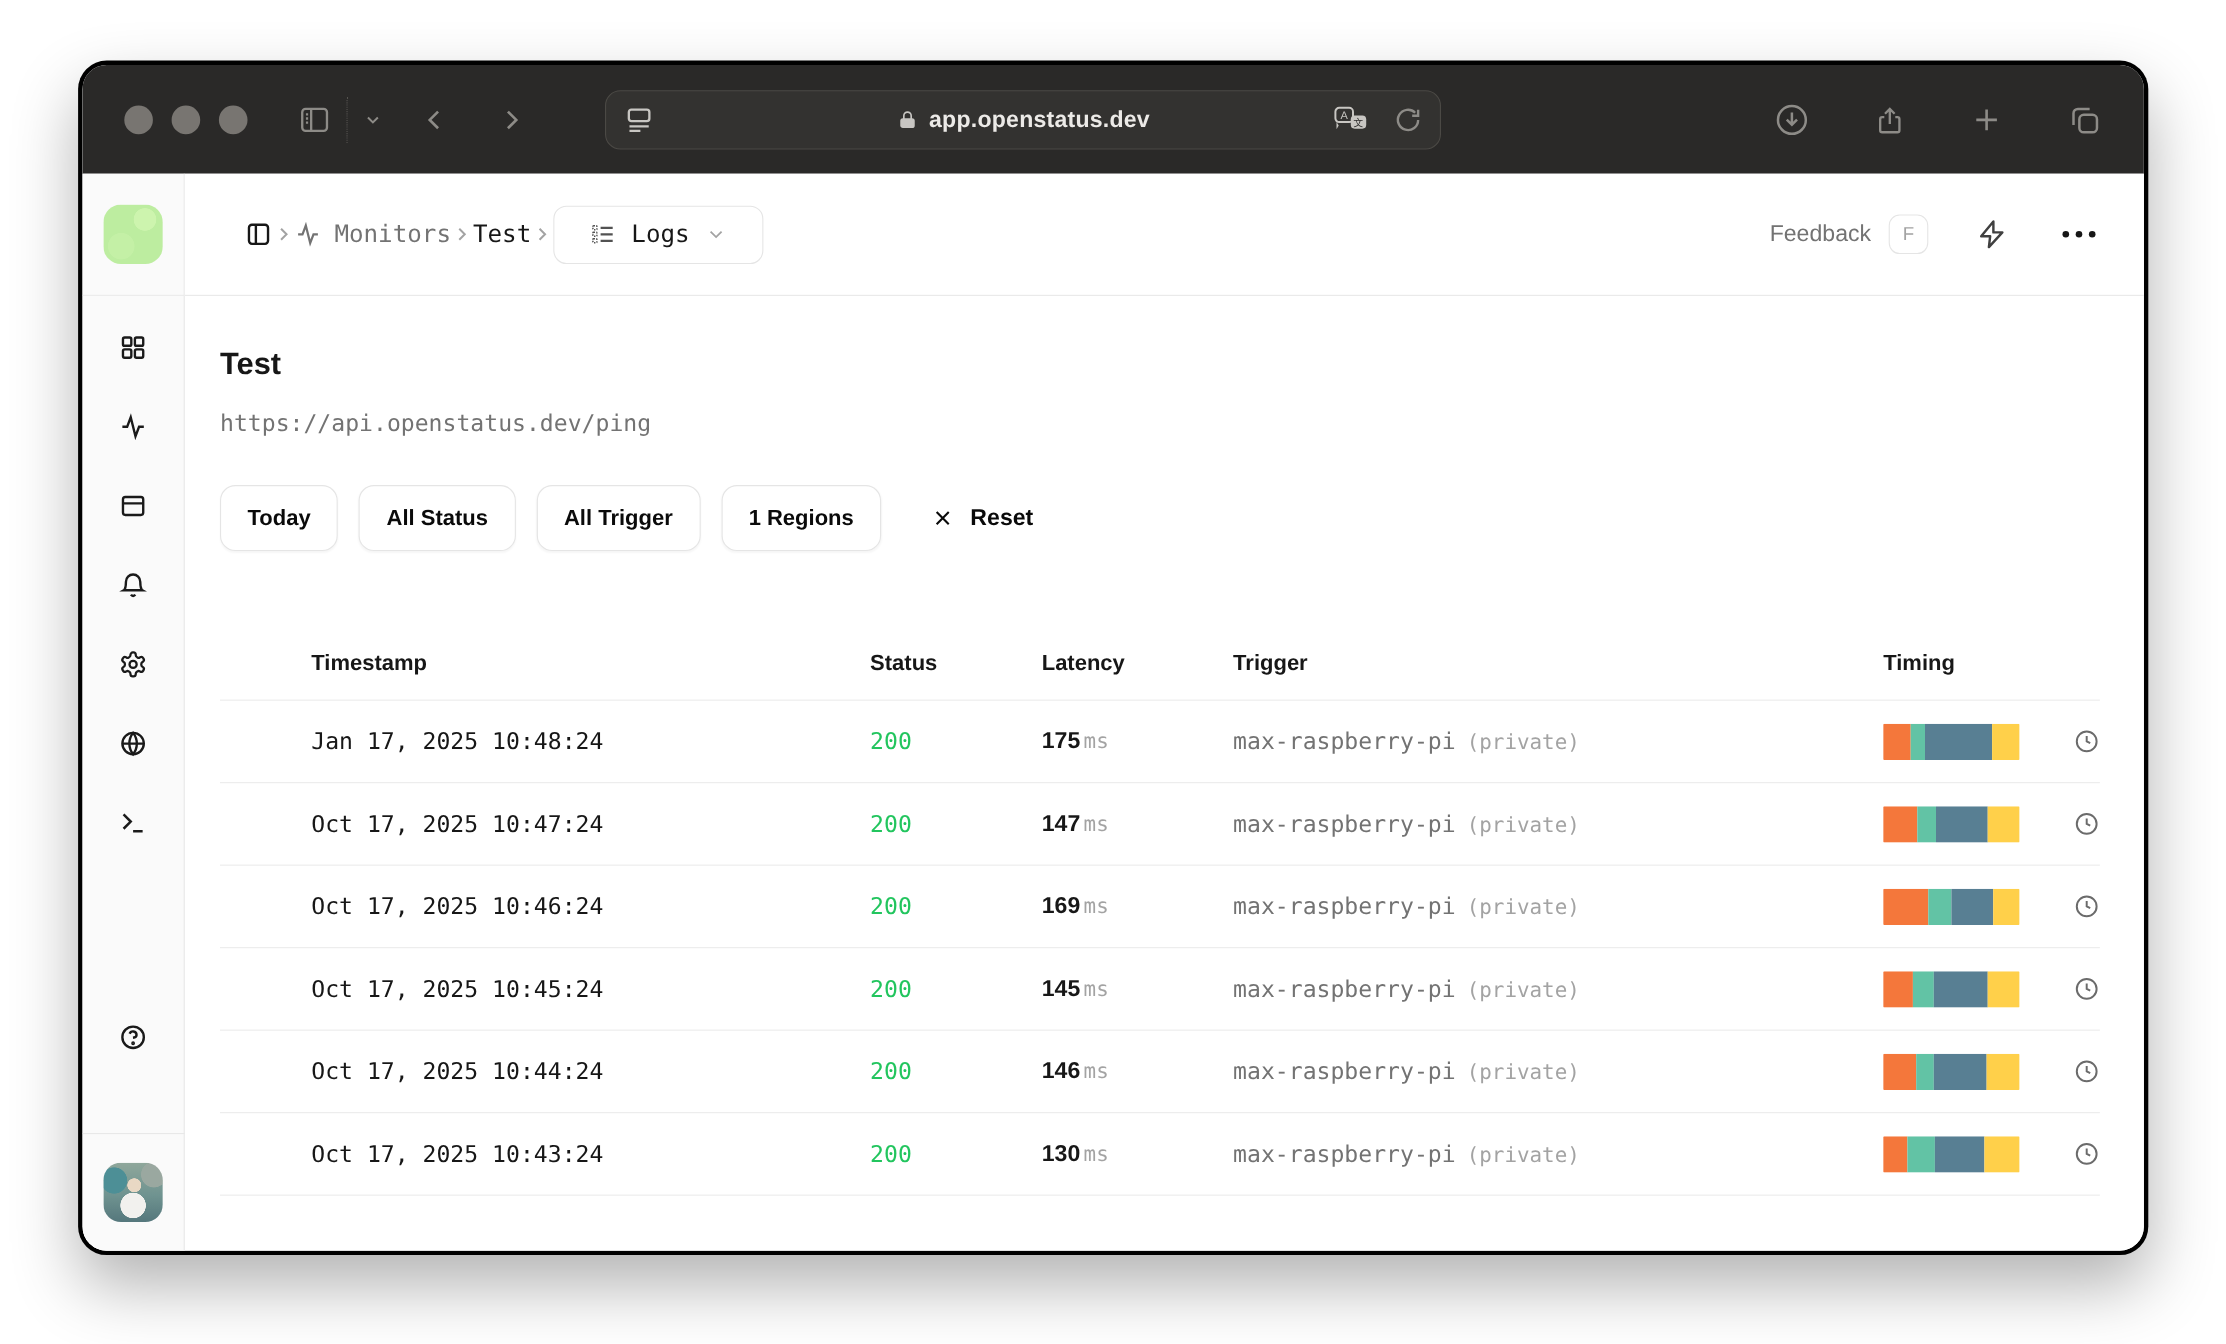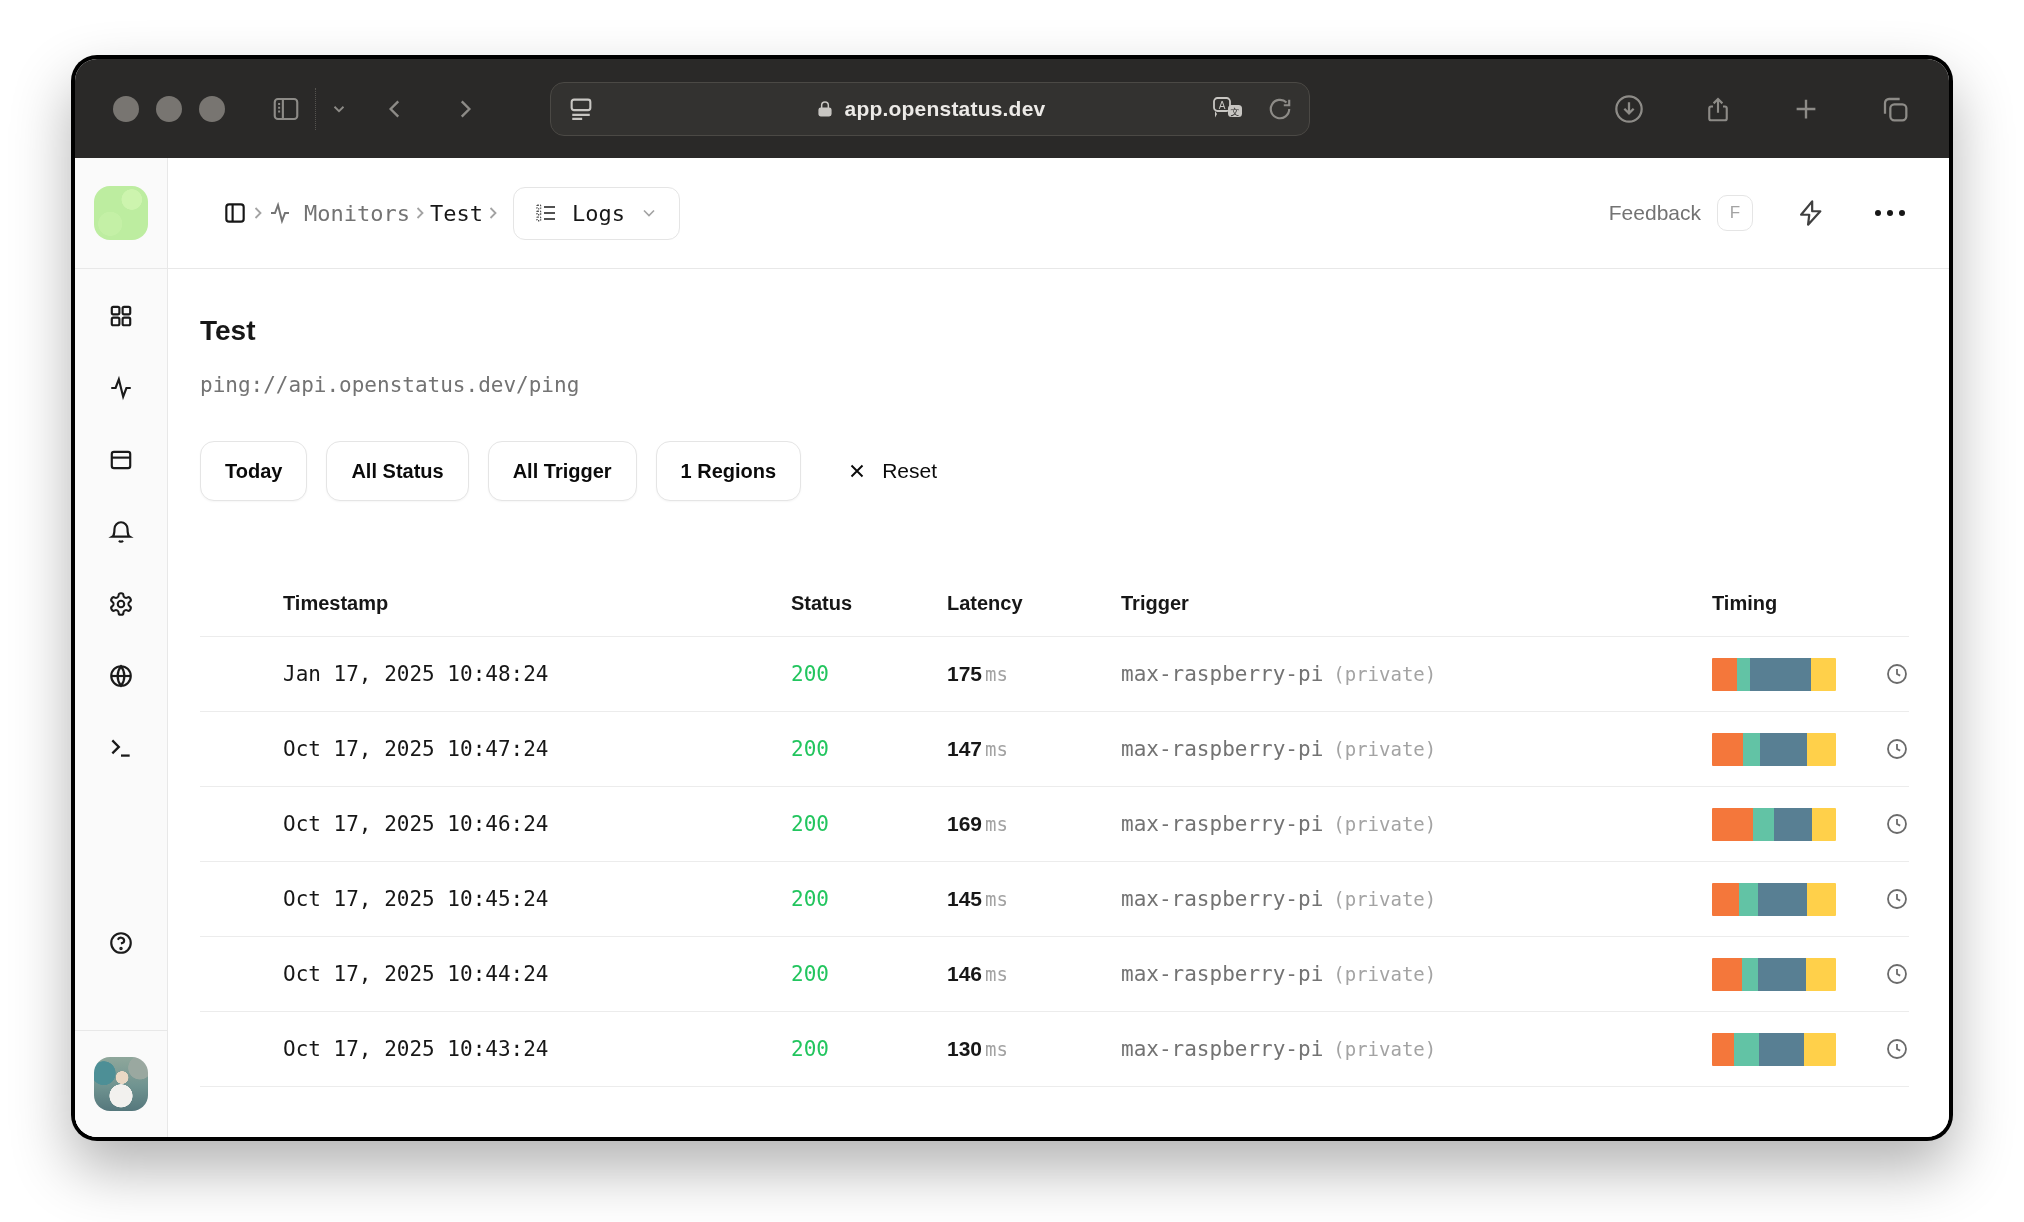--- a/index.html
+++ b/index.html
@@ -46,21 +46,21 @@
           radial-gradient(circle at 30% 70%, #c4f0a6 0 22%, transparent 23%),
           #bdeda0; }
 
   .crumbbar { border-bottom:1px solid #e8e8e8; display:flex; align-items:center;
               padding:0 44px 0 54px; background:#fff; }
   .crumb { display:flex; align-items:center; }
   .crumb .chev { color:#a3a3a3; display:flex; }
   .crumb-item { display:flex; align-items:center; gap:12px; font-size:22px; color:#737373; }
   .crumb-item.current { color:#171717; }
   .view-pill { display:flex; align-items:center; gap:14px; border:1px solid #e5e5e5;
-               border-radius:12px; padding:13px 20px; margin-left:10px; background:#fff;
+               border-radius:12px; padding:13px 32px; margin-left:0; background:#fff;
                font-size:22px; color:#171717; }
   .crumb-actions { margin-left:auto; display:flex; align-items:center; }
   .feedback-label { color:#737373; font-size:21px; }
   .key-badge { width:36px; height:36px; border:1px solid #e5e5e5; border-radius:10px;
                color:#a3a3a3; font-size:17px; display:flex; align-items:center;
                justify-content:center; margin-left:16px; }
   .zap-btn { margin-left:44px; color:#404040; display:flex; }
   .more-btn { margin-left:50px; display:flex; gap:6px; align-items:center; }
   .more-btn i { width:6px; height:6px; border-radius:50%; background:#171717; display:block; }
 
@@ -83,21 +83,21 @@
   
   .main { padding:0 40px 0 32px; min-width:0; overflow:hidden; }
   .page-title { margin-top:46px; font-size:28px; font-weight:700; color:#171717; }
   .endpoint { margin-top:26px; font-size:21px; color:#737373; }
   .filters { margin-top:44px; display:flex; align-items:center; gap:19px; }
   .filter-btn { height:60px; padding:0 24px; background:#fff; border:1px solid #e5e5e5;
                 border-radius:14px; font-size:20px; font-weight:600; color:#0a0a0a;
                 display:flex; align-items:center; box-shadow:0 1px 2px rgba(0,0,0,.04);
                 font-family:"Liberation Sans", sans-serif; }
   .reset-btn { margin-left:26px; display:flex; align-items:center; gap:14px;
-               font-size:21px; font-weight:400; color:#0a0a0a; background:none; border:none;
+               font-size:21px; font-weight:700; color:#0a0a0a; background:none; border:none;
                font-family:"Liberation Sans", sans-serif; }
 
   
   .logtable { margin-top:70px; }
   .trow { display:grid; grid-template-columns:83px 508px 156px 174px 591px 1fr;
           align-items:center; }
   .thead { height:66px; font-size:20px; font-weight:600; color:#171717;
            border-bottom:1px solid #ececec; }
   .tr { height:75px; border-bottom:1px solid #ececec; }
   .dot-cell { padding-left:16px; }
@@ -347,21 +347,21 @@
               <path d="M9.1 9a3 3 0 0 1 5.8 1c0 2-3 2.4-3 2.4"></path>
               <circle cx="12" cy="17" r="0.6" fill="currentColor"></circle>
             </svg>
         </span>
         <span class="rail-divider"></span>
         <span class="user-avatar"></span>
       </div>
 
       <div class="main">
         <div class="page-title">Test</div>
-        <div class="endpoint mono">ping://api.openstatus.dev/ping</div>
+        <div class="endpoint mono">https://api.openstatus.dev/ping</div>
 
         <div class="filters">
           <button class="filter-btn">Today</button>
           <button class="filter-btn">All Status</button>
           <button class="filter-btn">All Trigger</button>
           <button class="filter-btn">1 Regions</button>
           <button class="reset-btn">
             <span class="tb-icon" style="color:#0a0a0a">
               <svg width="22" height="22" viewBox="0 0 24 24" fill="none" stroke="currentColor" stroke-width="2.1">
                   <path d="M18 6L6 18M6 6l12 12"></path>

